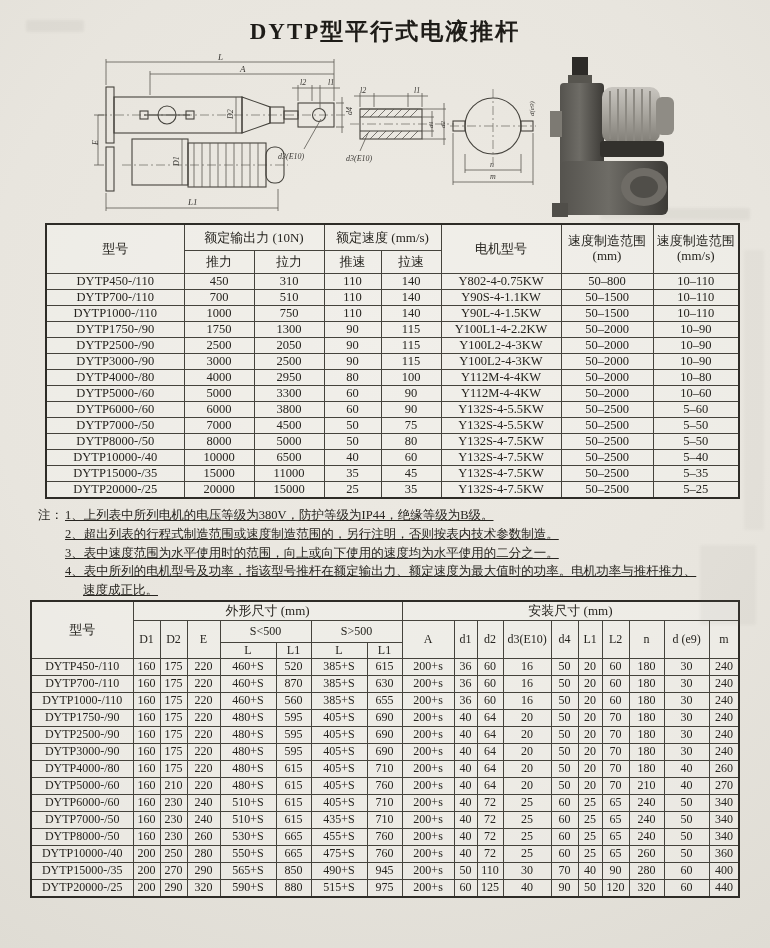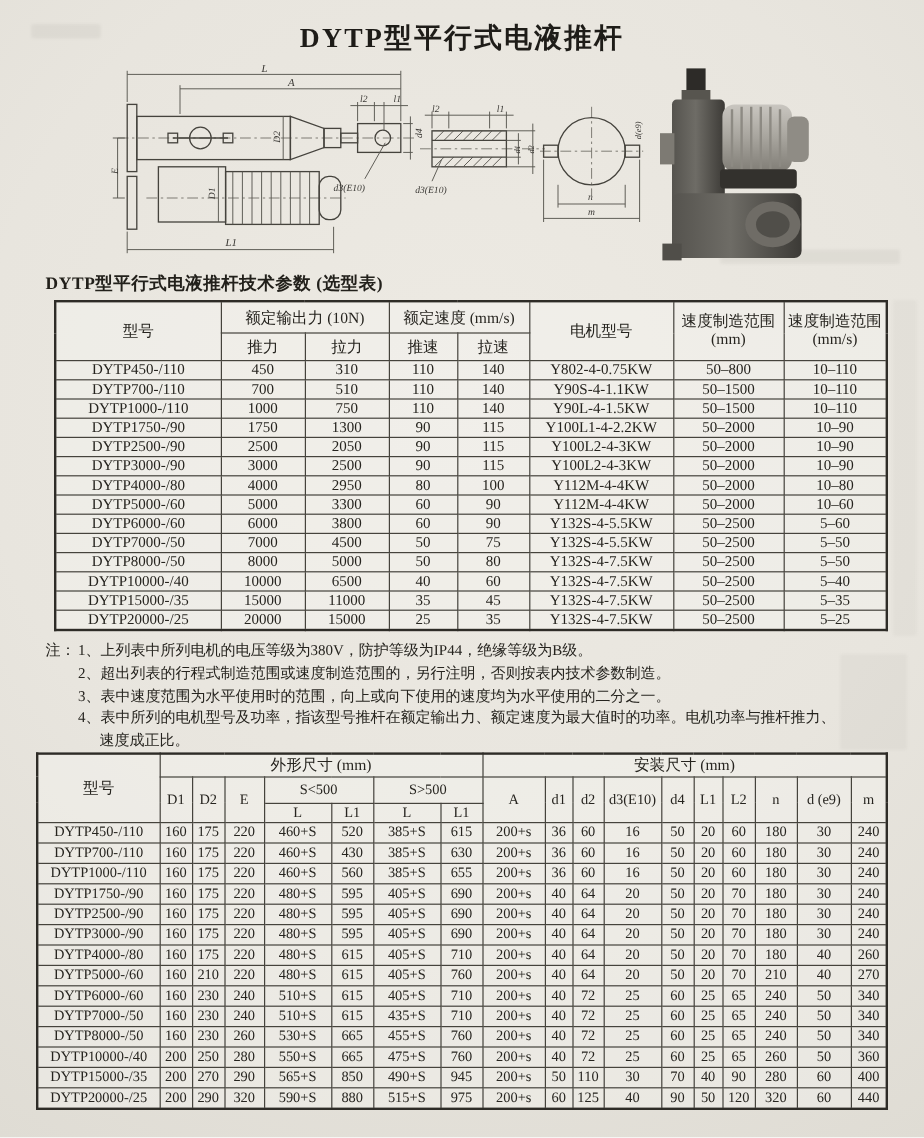--- a/index.html
+++ b/index.html
@@ -43,21 +43,21 @@
   .t2 td{font-size:12px;height:16px;line-height:1.05;}
   .t2 .hr1 th{height:18px;font-size:13px;}
   .t2 .hr2 th{height:21px;}
   .t2 .hr3 th{height:13px;}
   .two-line div{line-height:1.15;}
   
   .notes{margin:7px 0 0 38px;font-size:12.5px;line-height:1.5;width:660px;}
   .note-line{display:flex;}
   .note-prefix{flex:0 0 27px;}
   .note-indent{padding-left:27px;}
-  .note-body{display:block;padding-left:18px;text-indent:-18px;}
+  .note-body{display:block;padding-left:18px;text-indent:-18px;text-decoration:underline;}
   
   .ghost{position:absolute;background:#8a8880;opacity:0.10;filter:blur(1.5px);border-radius:2px;}
 </style>
 </head>
 <body>
 
 <div class="page">
 
   <div class="ghost" style="left:26px;top:20px;width:58px;height:12px;"></div>
   <div class="ghost" style="left:600px;top:208px;width:150px;height:12px;"></div>
@@ -239,21 +239,20 @@
         <rect x="62" y="88" width="64" height="16" rx="3" fill="#33312d"></rect>
 
         <ellipse cx="106" cy="134" rx="23" ry="19" fill="#6f6c66"></ellipse>
         <ellipse cx="106" cy="134" rx="14" ry="11" fill="#504e49"></ellipse>
 
         <rect x="14" y="150" width="16" height="14" fill="#504e49"></rect>
       </svg>
     </div>
   </div>
 
-  <div class="sec-title">DYTP型平行式电液推杆技术参数 (选型表)</div>
   <table class="t1">
     <colgroup>
       <col style="width:138px">
         <col style="width:70px">
         <col style="width:70px">
       <col style="width:57px">
         <col style="width:60px">
         <col style="width:120px">
       <col style="width:92px">
         <col style="width:86px">
@@ -511,21 +510,21 @@
           <td>180</td>
           <td>30</td>
           <td>240</td>
         </tr>
         <tr>
           <td>DYTP700-/110</td>
           <td>160</td>
           <td>175</td>
           <td>220</td>
           <td>460+S</td>
-          <td>430</td>
+          <td>870</td>
           <td>385+S</td>
           <td>630</td>
           <td>200+s</td>
           <td>36</td>
           <td>60</td>
           <td>16</td>
           <td>50</td>
           <td>20</td>
           <td>60</td>
           <td>180</td>

